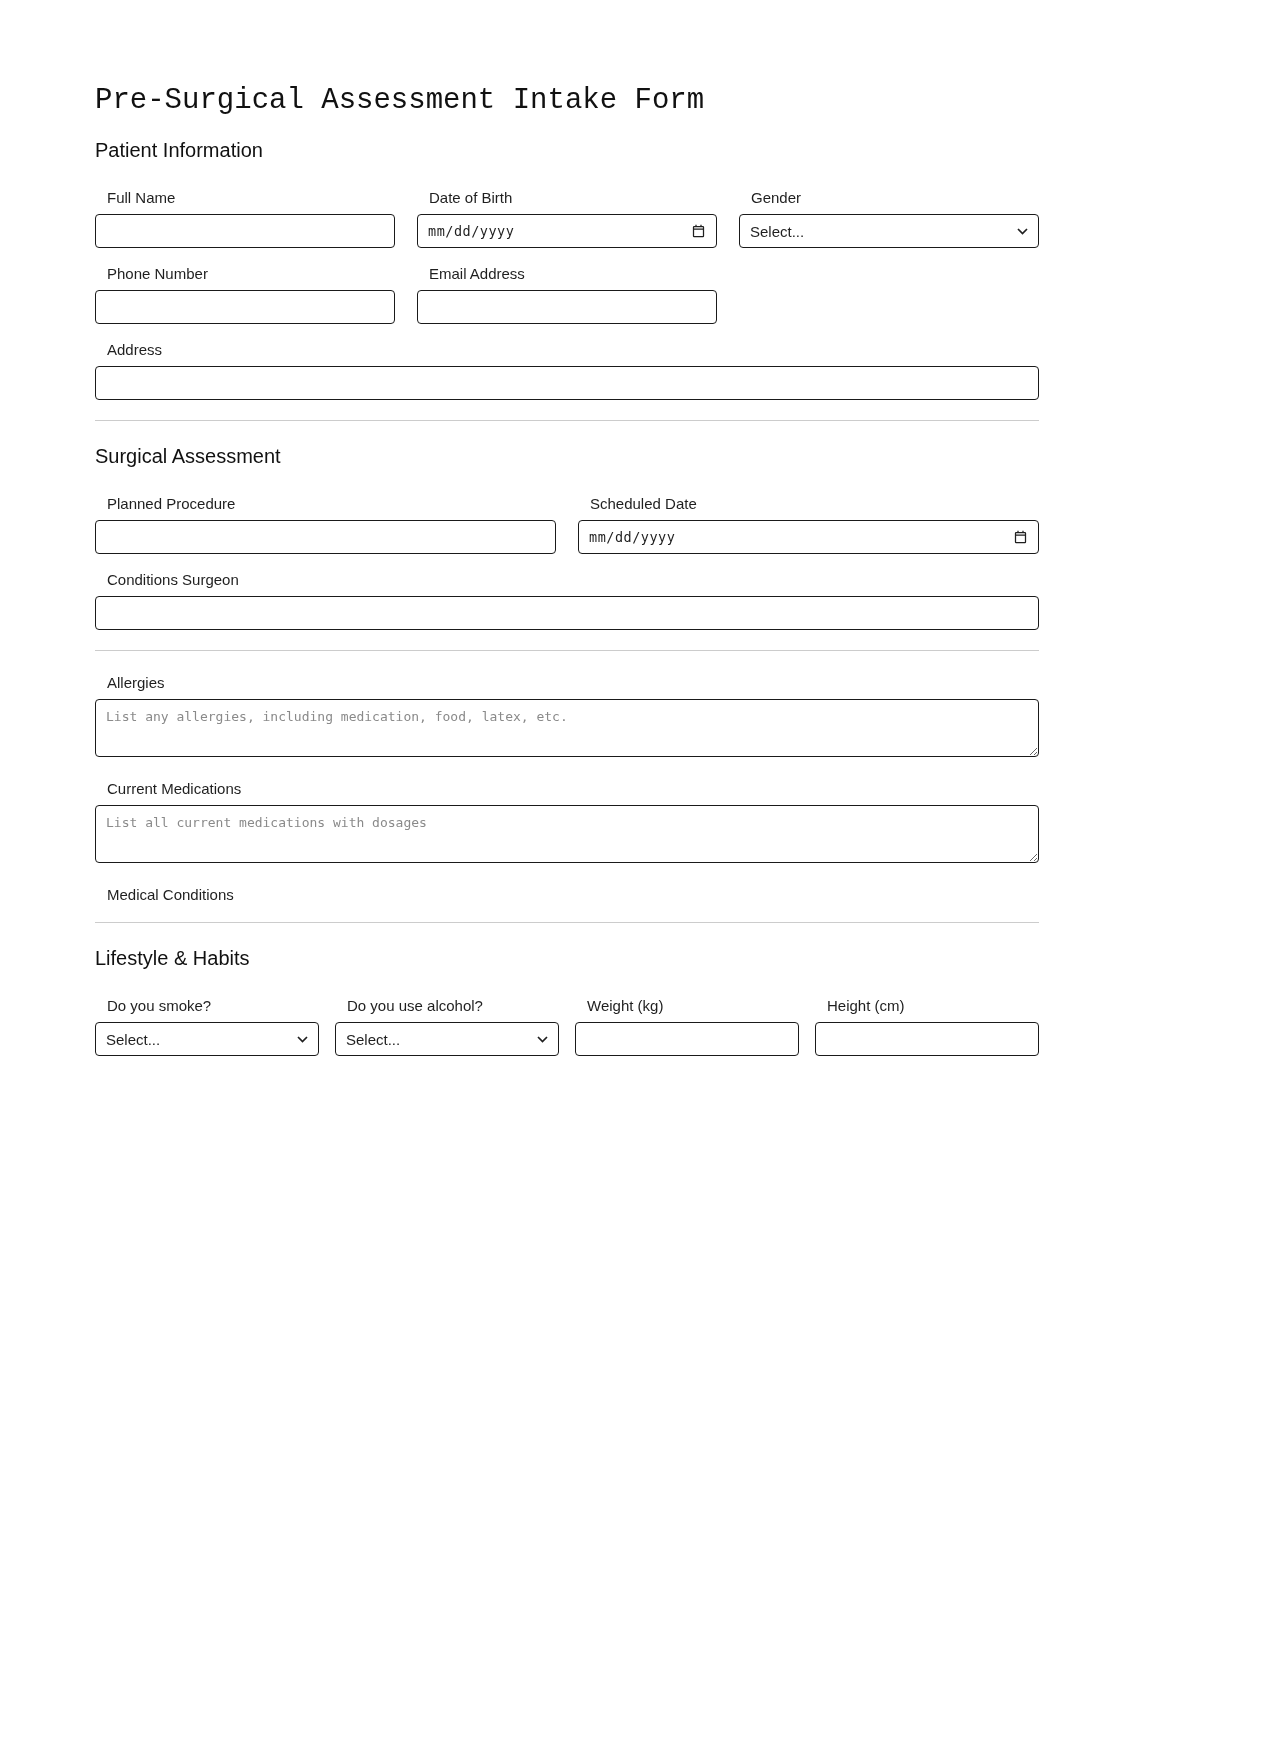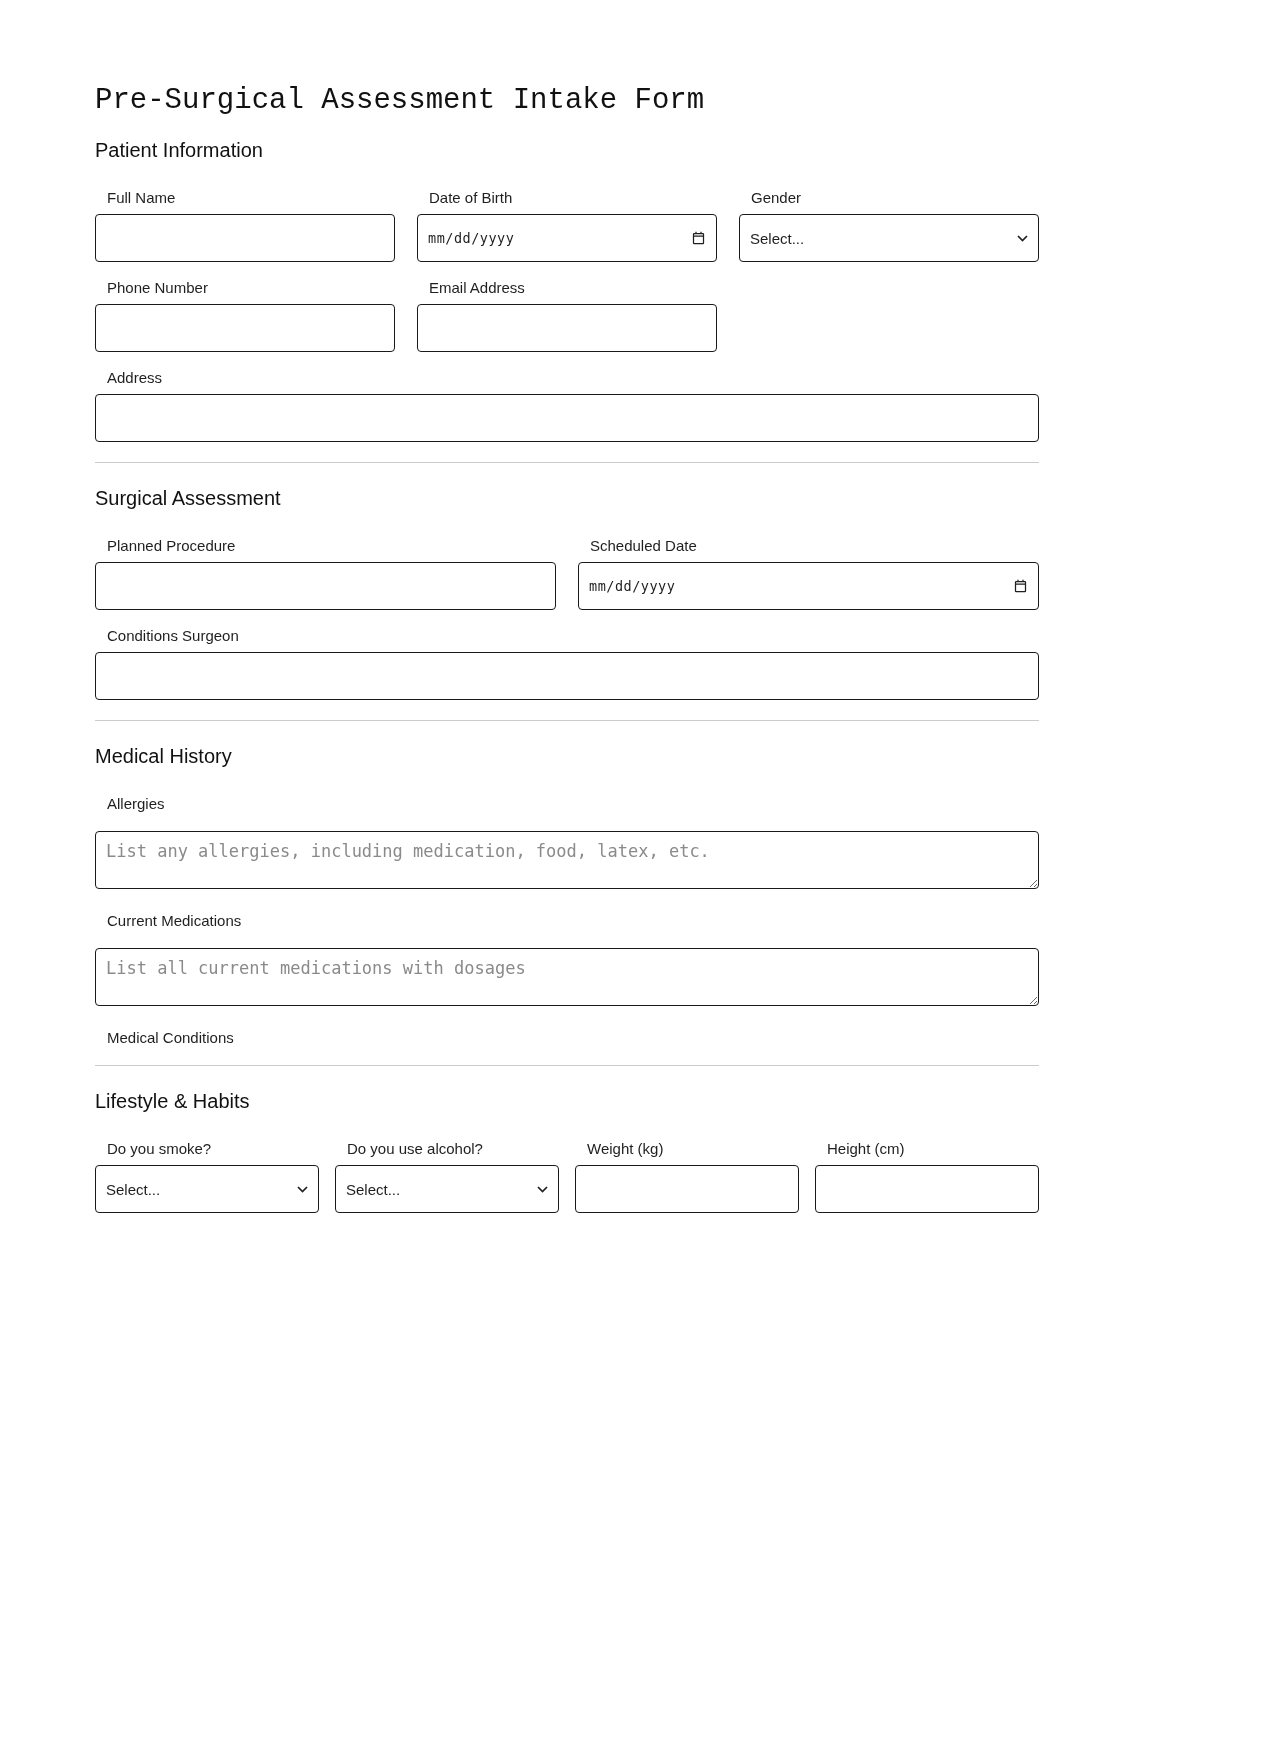--- a/index.html
+++ b/index.html
@@ -46,21 +46,21 @@
     display: block;
     font-size: 15px;
     line-height: 1;
     margin-bottom: 9px;
     color: #1f1f1f;
     margin-left: 12px;
   }
   .control {
     box-sizing: border-box;
     width: 100%;
-    height: 48px;
+    height: 34px;
     background: #ffffff;
     border: 1px solid #1a1a1a;
     border-radius: 4px;
     padding: 0 10px;
     font-family: "Liberation Sans", sans-serif;
     font-size: 15px;
     color: #1f1f1f;
     outline: none;
   }
   .fakefield {
@@ -74,24 +74,23 @@
     font-size: 13.5px;
     color: #1f1f1f;
     letter-spacing: 0.5px;
   }
   .select-text { font-size: 15px; color: #1f1f1f; }
   .icon { display: inline-flex; align-items: center; flex: 0 0 auto; }
   textarea.control {
     height: 58px;
     padding: 8px 10px;
     font-family: "DejaVu Sans Mono", monospace;
-    font-size: 17px;
+    font-size: 13px;
     resize: vertical;
     line-height: 1.35;
-    margin-top: 11px;
   }
   textarea.control::placeholder { color: #8a8a8a; opacity: 1; }
   .tall-group { margin-bottom: 20px; }
 </style>
 </head>
 <body>
 
 <div class="page">
 
   <h1 class="form-title">Pre-Surgical Assessment Intake Form</h1>
@@ -171,21 +170,20 @@
 
     <div class="field tall-group">
       <label class="label">Conditions Surgeon</label>
       <input type="text" class="control" style="">
     </div>
   </section>
 
   <hr class="divider">
 
   <section>
-    <h2 class="section-heading">Medical History</h2>
 
     <div class="field tall-group">
       <label class="label">Allergies</label>
       <textarea class="control" placeholder="List any allergies, including medication, food, latex, etc." style=""></textarea>
     </div>
 
     <div class="field tall-group">
       <label class="label">Current Medications</label>
       <textarea class="control" placeholder="List all current medications with dosages" style=""></textarea>
     </div>

